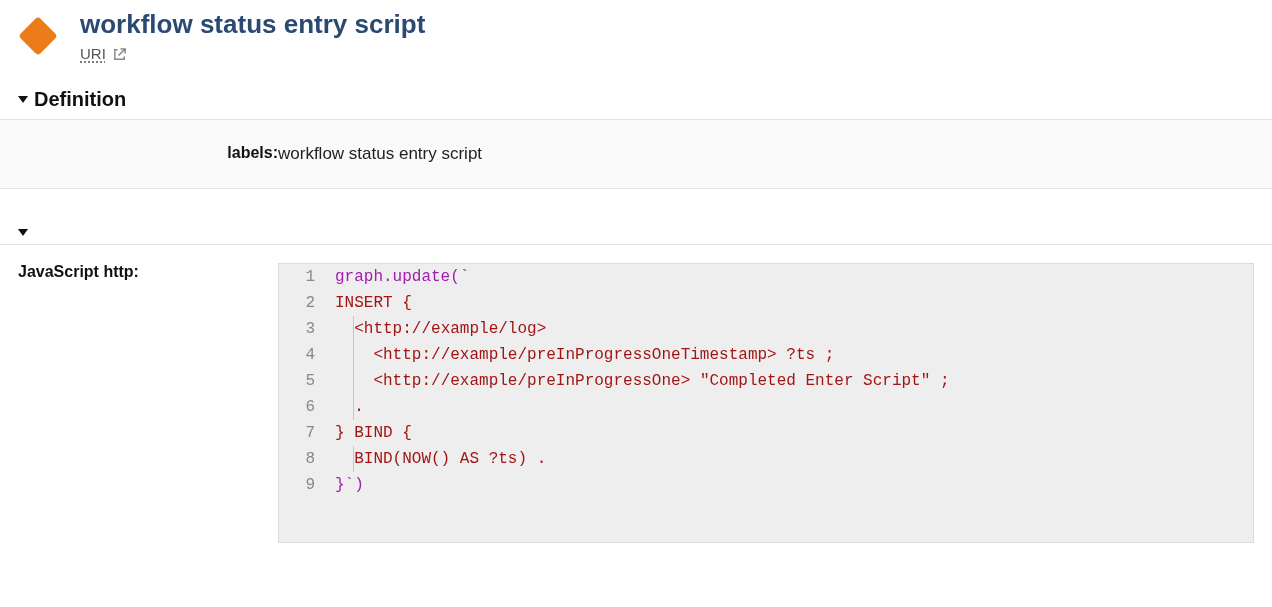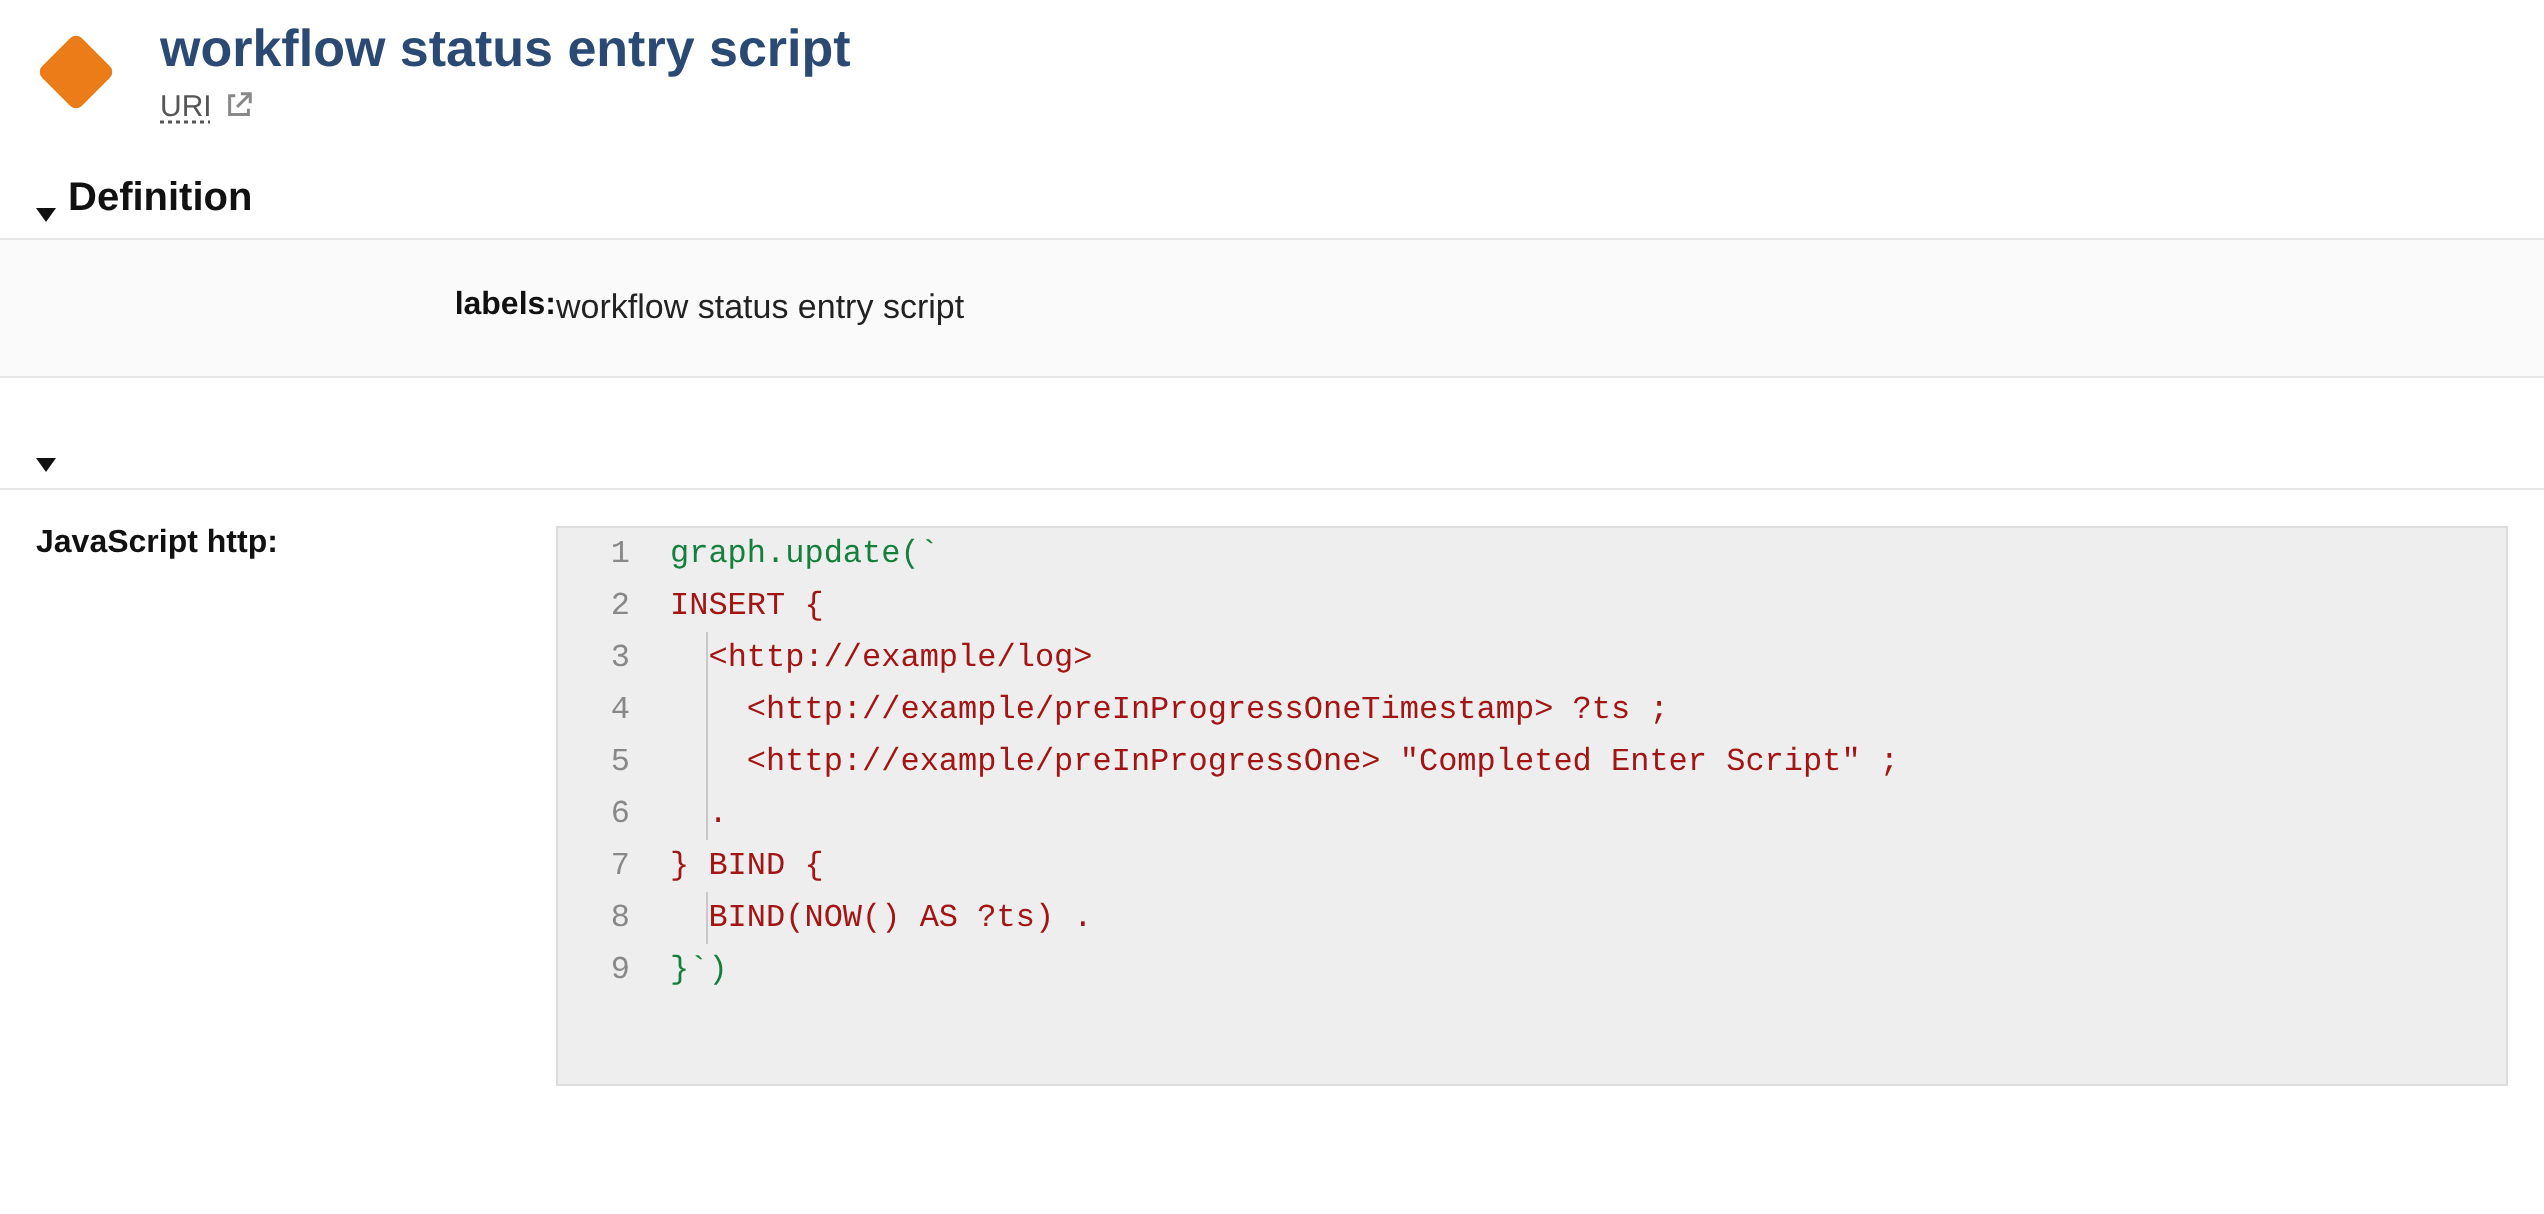--- a/index.html
+++ b/index.html
@@ -24,38 +24,38 @@
   .header-text { flex: 1; }
   .title {
     font-size: 26px;
     font-weight: 700;
     color: #2b4a73;
     line-height: 1.1;
     margin-bottom: 6px;
   }
   .uri-row {
     display: flex;
-    align-items: flex-start;
+    align-items: flex-end;
     gap: 6px;
     font-size: 15px;
     color: #777;
   }
   .uri-label {
     text-decoration: underline dotted;
     text-underline-offset: 3px;
     color: #555;
   }
   .uri-value { color: #777; }
   .ext-link-icon {
     width: 15px; height: 15px;
     stroke: #888; fill: none; stroke-width: 1.6;
   }
   .section-head {
     display: flex;
-    align-items: flex-end;
+    align-items: center;
     gap: 6px;
     font-size: 20px;
     font-weight: 700;
     color: #111;
     padding: 8px 18px;
   }
   .caret {
     width: 0; height: 0;
     border-left: 5px solid transparent;
     border-right: 5px solid transparent;
@@ -109,21 +109,21 @@
     flex: 1;
     white-space: pre;
     position: relative;
     padding-left: 8px;
   }
   .guide {
     position: absolute;
     top: 0; bottom: 0;
     border-left: 1px solid #c8c8c8;
   }
-  .t-plain { color: #15803d; }
+  .t-plain { color: #a21caf; }
   .t-kw { color: #a31515; text-align: center; }
   .t-url {
     color: #a31515;
     text-decoration-color: #a31515;
     text-underline-offset: 3px;
   }
   .t-str { color: #a31515; }
 </style>
 </head>
 <body>

